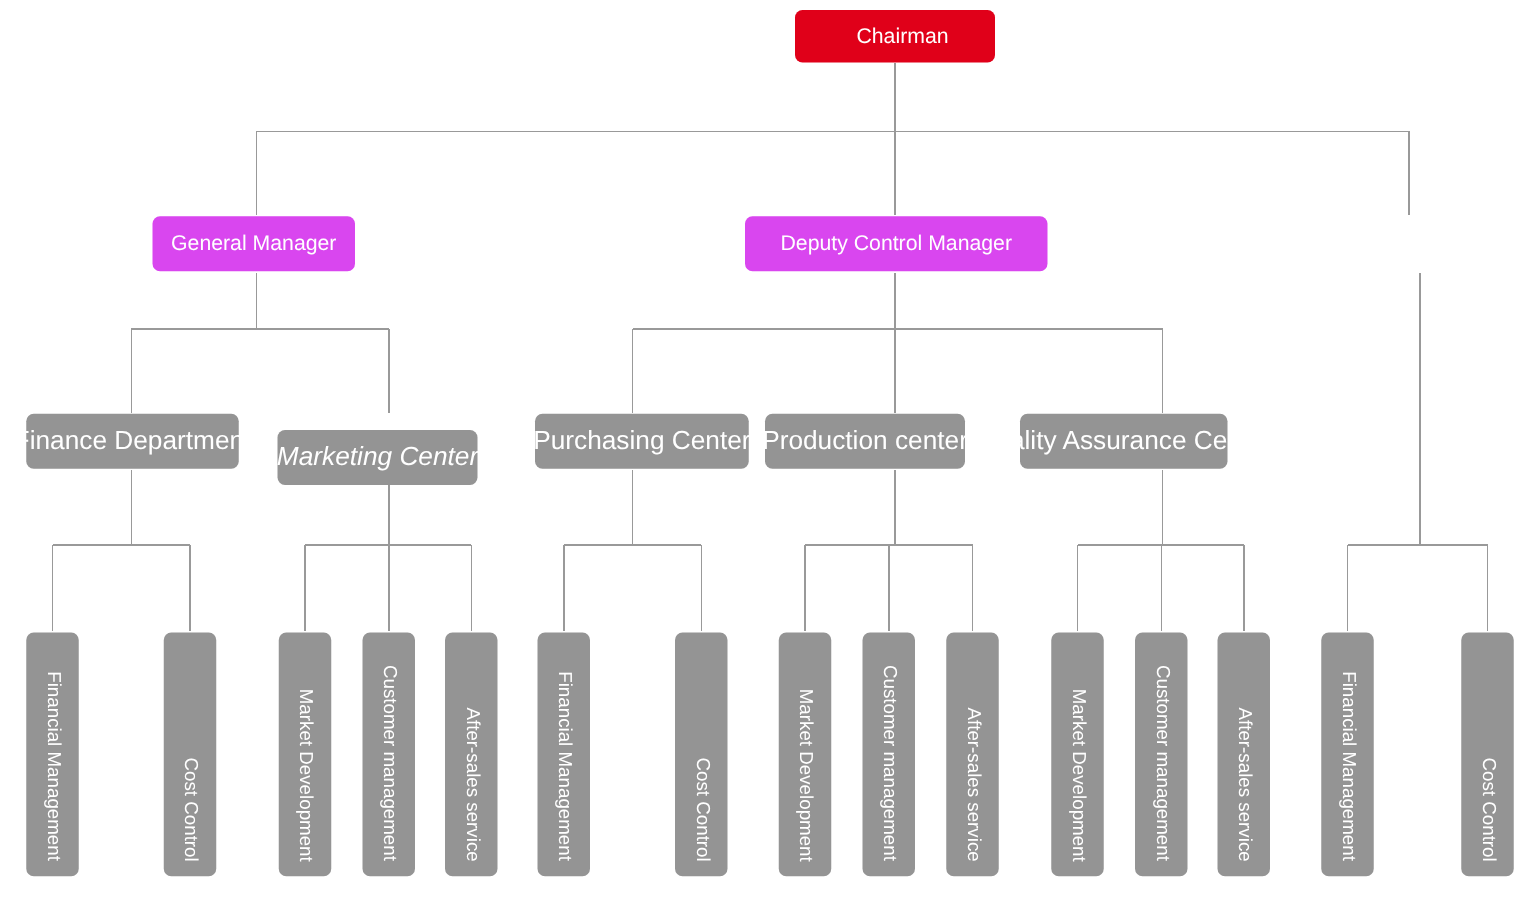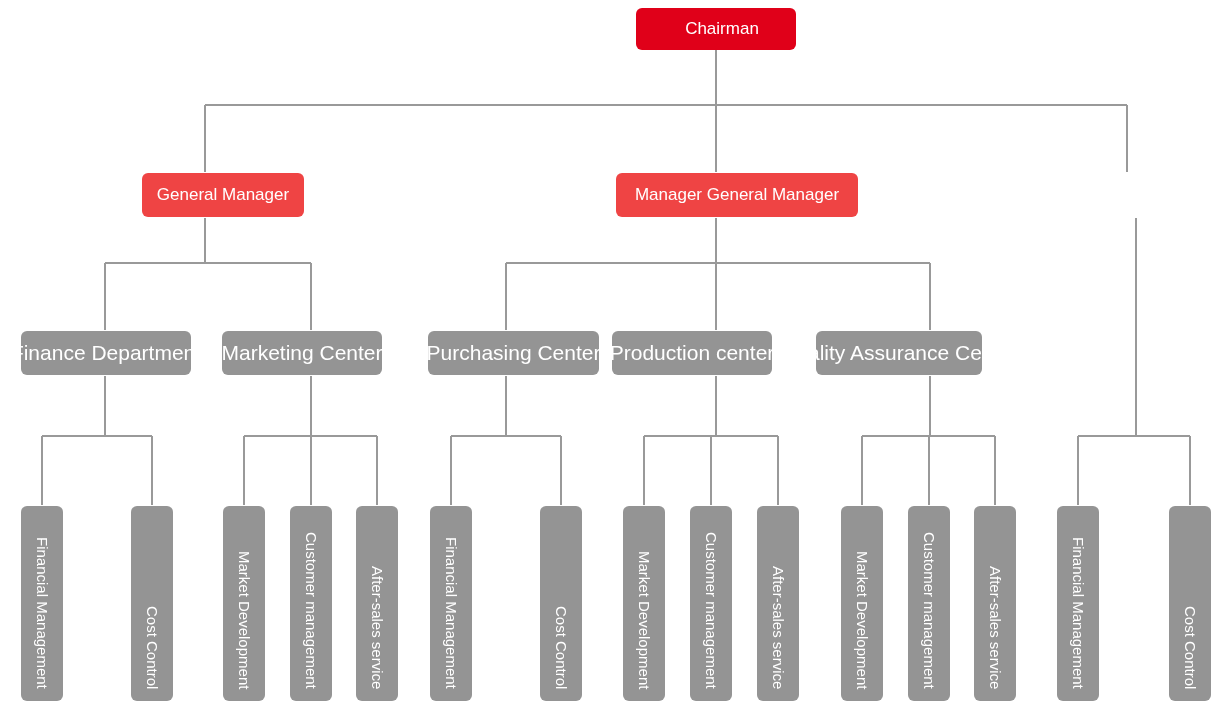--- a/index.html
+++ b/index.html
@@ -39,23 +39,22 @@
     line-height: 1.1;
     white-space: nowrap;
     z-index: 2;
   }
   .node.root {
     background: #e00019;
     font-size: 17px;
     padding-left: 12px;
   }
   .node.level2 {
-    background: #ef4444;
+    background: #d946ef;
     font-size: 17px;
-    margin-left: 20px;
   }
   .node.level3 {
     background: #949494;
     font-size: 21px;
   }
   .node.leaf {
     background: #949494;
     font-size: 15px;
     align-items: flex-end;
     justify-content: center;
@@ -136,29 +135,29 @@
 
   <div class="node root" style="left:636px; top:8px; width:160px; height:42px;">
     <span class="hlabel">Chairman</span>
   </div>
 
   <div class="node level2" style="left:122px; top:173px; width:162px; height:44px;">
     <span class="hlabel">General Manager</span>
   </div>
 
   <div class="node level2" style="left:596px; top:173px; width:242px; height:44px;">
-    <span class="hlabel">Manager General Manager</span>
+    <span class="hlabel">Deputy Control Manager</span>
   </div>
 
 
   <div class="node level3" style="left:21px; top:331px; width:170px; height:44px;">
     <span class="hlabel">Finance Department</span>
   </div>
 
-  <div class="node level3" style="left:222px; top:331px; width:160px; height:44px;">
+  <div class="node level3" style="left:222px; top:344px; width:160px; height:44px;font-style:italic;">
     <span class="hlabel">Marketing Center</span>
   </div>
 
   <div class="node level3" style="left:428px; top:331px; width:171px; height:44px;">
     <span class="hlabel">Purchasing Center</span>
   </div>
 
   <div class="node level3" style="left:612px; top:331px; width:160px; height:44px;">
     <span class="hlabel">Production center</span>
   </div>

